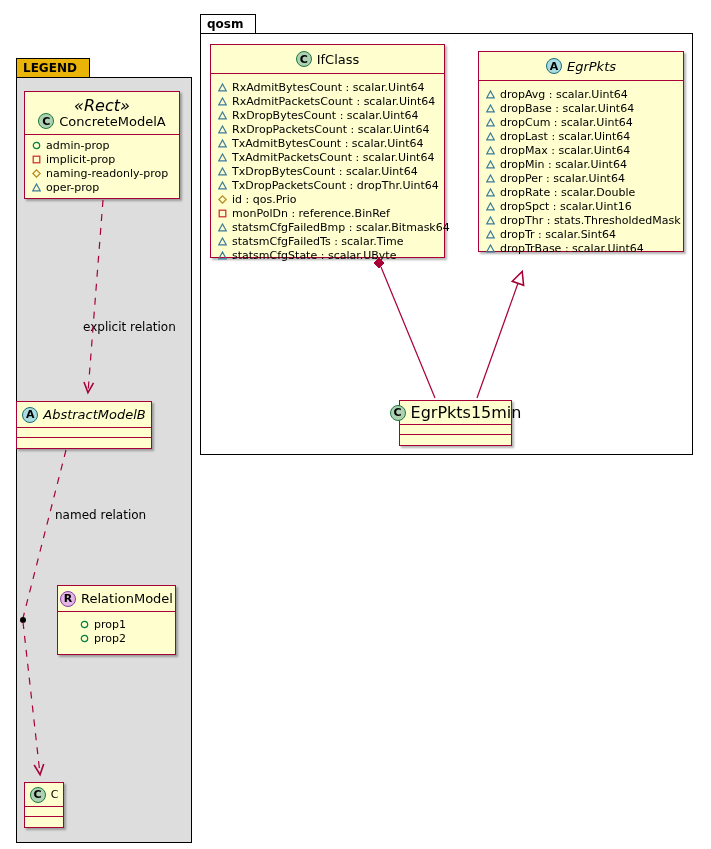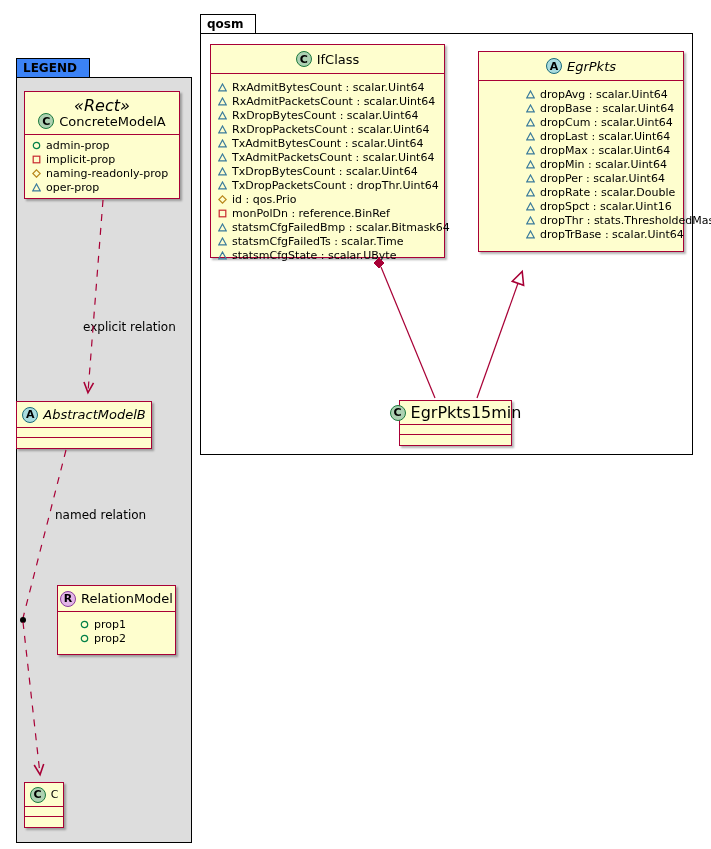--- a/index.html
+++ b/index.html
@@ -45,21 +45,21 @@
     font-weight: bold;
     color: #000000;
     padding: 2px 8px 1px 6px;
     line-height: 15px;
     white-space: nowrap;
   }
   .pkg-legend {
     background: #dddddd;
   }
   .pkg-legend-tab {
-    background: #3b82f6;
+    background: #eab308;
   }
 
   
   .cls {
     position: absolute;
     box-sizing: border-box;
     border: 1px solid #a80036;
     background: #fefece;
     box-shadow: 2px 2px 2px rgba(0,0,0,0.30);
   }
@@ -357,21 +357,21 @@
         <span>statsmCfgState : scalar.UByte</span>
       </div>
     </div>
   </div>
 
   <div class="cls" style="left:478px; top:51px; width:206px; height:201px;">
     <div class="cls-head" style="height:29px;">
       <span class="badge badge-A">A</span>
       <span class="cls-name italic">EgrPkts</span>
     </div>
-    <div class="cls-body" style="padding:6px 0 6px 0;margin-left:40px;">
+    <div class="cls-body" style="padding:6px 0 6px 0;">
       <div class="attr">
         <span class="vis">
             <svg width="9" height="9">
               <polygon points="4.5,1 8.2,7.8 0.8,7.8" fill="none" stroke="#3a7b9b" stroke-width="1.2"></polygon>
             </svg>
           </span>
         <span>dropAvg : scalar.Uint64</span>
       </div>
       <div class="attr">
         <span class="vis">
@@ -437,20 +437,28 @@
           </span>
         <span>dropSpct : scalar.Uint16</span>
       </div>
       <div class="attr">
         <span class="vis">
             <svg width="9" height="9">
               <polygon points="4.5,1 8.2,7.8 0.8,7.8" fill="none" stroke="#3a7b9b" stroke-width="1.2"></polygon>
             </svg>
           </span>
         <span>dropThr : stats.ThresholdedMask</span>
+      </div>
+      <div class="attr">
+        <span class="vis">
+            <svg width="9" height="9">
+              <polygon points="4.5,1 8.2,7.8 0.8,7.8" fill="none" stroke="#3a7b9b" stroke-width="1.2"></polygon>
+            </svg>
+          </span>
+        <span>dropTr : scalar.Sint64</span>
       </div>
       <div class="attr">
         <span class="vis">
             <svg width="9" height="9">
               <polygon points="4.5,1 8.2,7.8 0.8,7.8" fill="none" stroke="#3a7b9b" stroke-width="1.2"></polygon>
             </svg>
           </span>
         <span>dropTrBase : scalar.Uint64</span>
       </div>
     </div>

